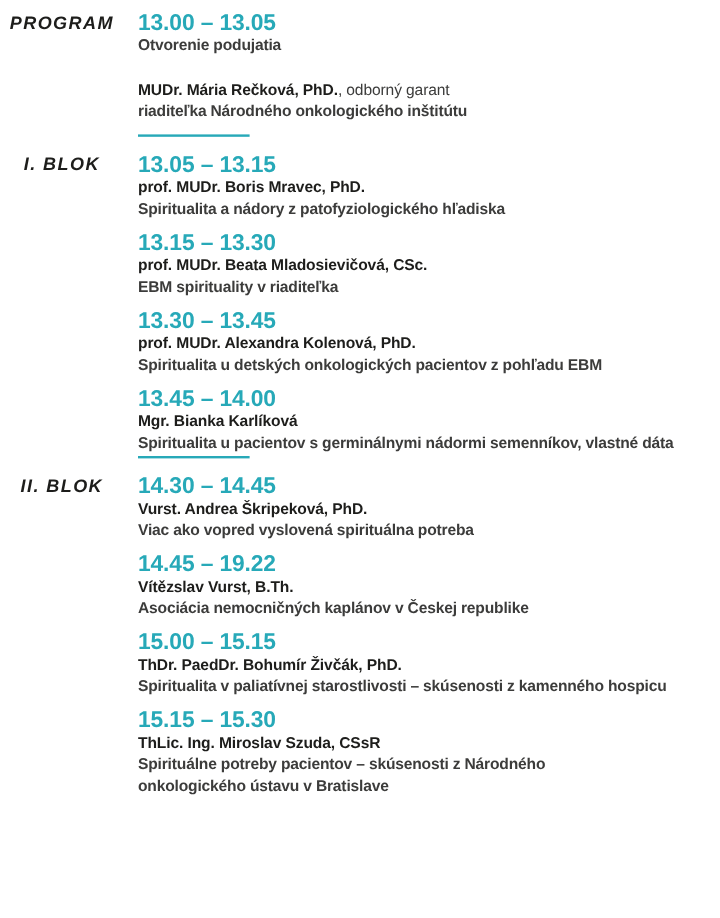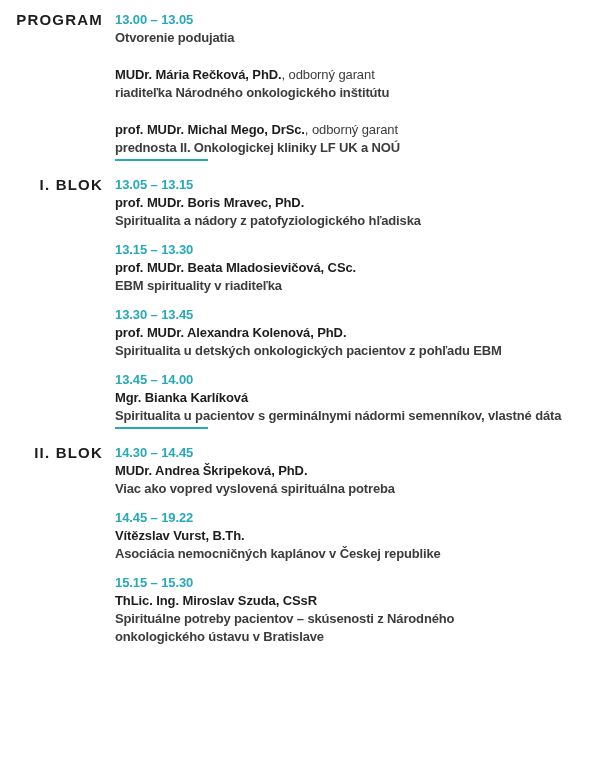--- a/index.html
+++ b/index.html
@@ -20,21 +20,22 @@
   .page{
     width:600px;height:765px;
     padding-top:11px;
   }
   .section{
     display:grid;
     grid-template-columns:103px 1fr;
     column-gap:12px;
   }
   .label-cell{
-    text-align:right;
+    text-align:center;
+    font-style:italic;
   }
   .section-label{
     display:block;
     font-weight:700;
     font-size:15px;
     line-height:18px;
     letter-spacing:1.2px;
     color:var(--heading);
     white-space:nowrap;
   }
@@ -46,21 +47,21 @@
   }
   .entry.wide{
     margin-bottom:19px;
   }
   .content-cell > .entry:last-child{
     margin-bottom:0;
   }
   .time{
     color:var(--accent);
     font-weight:700;
-    font-size:13px;
+    font-size:19px;
     line-height:18px;
     white-space:nowrap;
   }
   .name{
     color:var(--heading);
     font-weight:700;
     font-size:13px;
     line-height:18px;
     white-space:nowrap;
   }
@@ -93,24 +94,20 @@
       </div>
       <div class="content-cell">
         <div class="entry wide">
           <div class="time">13.00 – 13.05</div>
           <div class="desc">Otvorenie podujatia</div>
         </div>
         <div class="entry wide">
           <div class="name"><span class="bold">MUDr. Mária Rečková, PhD.</span><span class="suffix">, odborný garant</span></div>
           <div class="desc">riaditeľka Národného onkologického inštitútu</div>
         </div>
-        <div class="entry">
-          <div class="name"><span class="bold">prof. MUDr. Michal Mego, DrSc.</span><span class="suffix">, odborný garant</span></div>
-          <div class="desc">prednosta II. Onkologickej kliniky LF UK a NOÚ</div>
-        </div>
         <div class="divider"></div>
       </div>
     </div>
     <div class="section">
       <div class="label-cell">
         <span class="section-label">I. BLOK</span>
       </div>
       <div class="content-cell">
         <div class="entry">
           <div class="time">13.05 – 13.15</div>
@@ -135,27 +132,32 @@
         <div class="divider"></div>
       </div>
     </div>
     <div class="section">
       <div class="label-cell">
         <span class="section-label">II. BLOK</span>
       </div>
       <div class="content-cell">
         <div class="entry">
           <div class="time">14.30 – 14.45</div>
-          <div class="name"><span class="bold">MUDr. Andrea Škripeková, PhD.</span></div>
+          <div class="name"><span class="bold">Vurst. Andrea Škripeková, PhD.</span></div>
           <div class="desc">Viac ako vopred vyslovená spirituálna potreba</div>
         </div>
         <div class="entry">
           <div class="time">14.45 – 19.22</div>
           <div class="name"><span class="bold">Vítězslav Vurst, B.Th.</span></div>
           <div class="desc">Asociácia nemocničných kaplánov v Českej republike</div>
+        </div>
+        <div class="entry">
+          <div class="time">15.00 – 15.15</div>
+          <div class="name"><span class="bold">ThDr. PaedDr. Bohumír Živčák, PhD.</span></div>
+          <div class="desc">Spiritualita v paliatívnej starostlivosti – skúsenosti z kamenného hospicu</div>
         </div>
         <div class="entry">
           <div class="time">15.15 – 15.30</div>
           <div class="name"><span class="bold">ThLic. Ing. Miroslav Szuda, CSsR</span></div>
           <div class="desc">Spirituálne potreby pacientov – skúsenosti z Národného</div>
           <div class="desc">onkologického ústavu v Bratislave</div>
         </div>
       </div>
     </div>
   </div>

